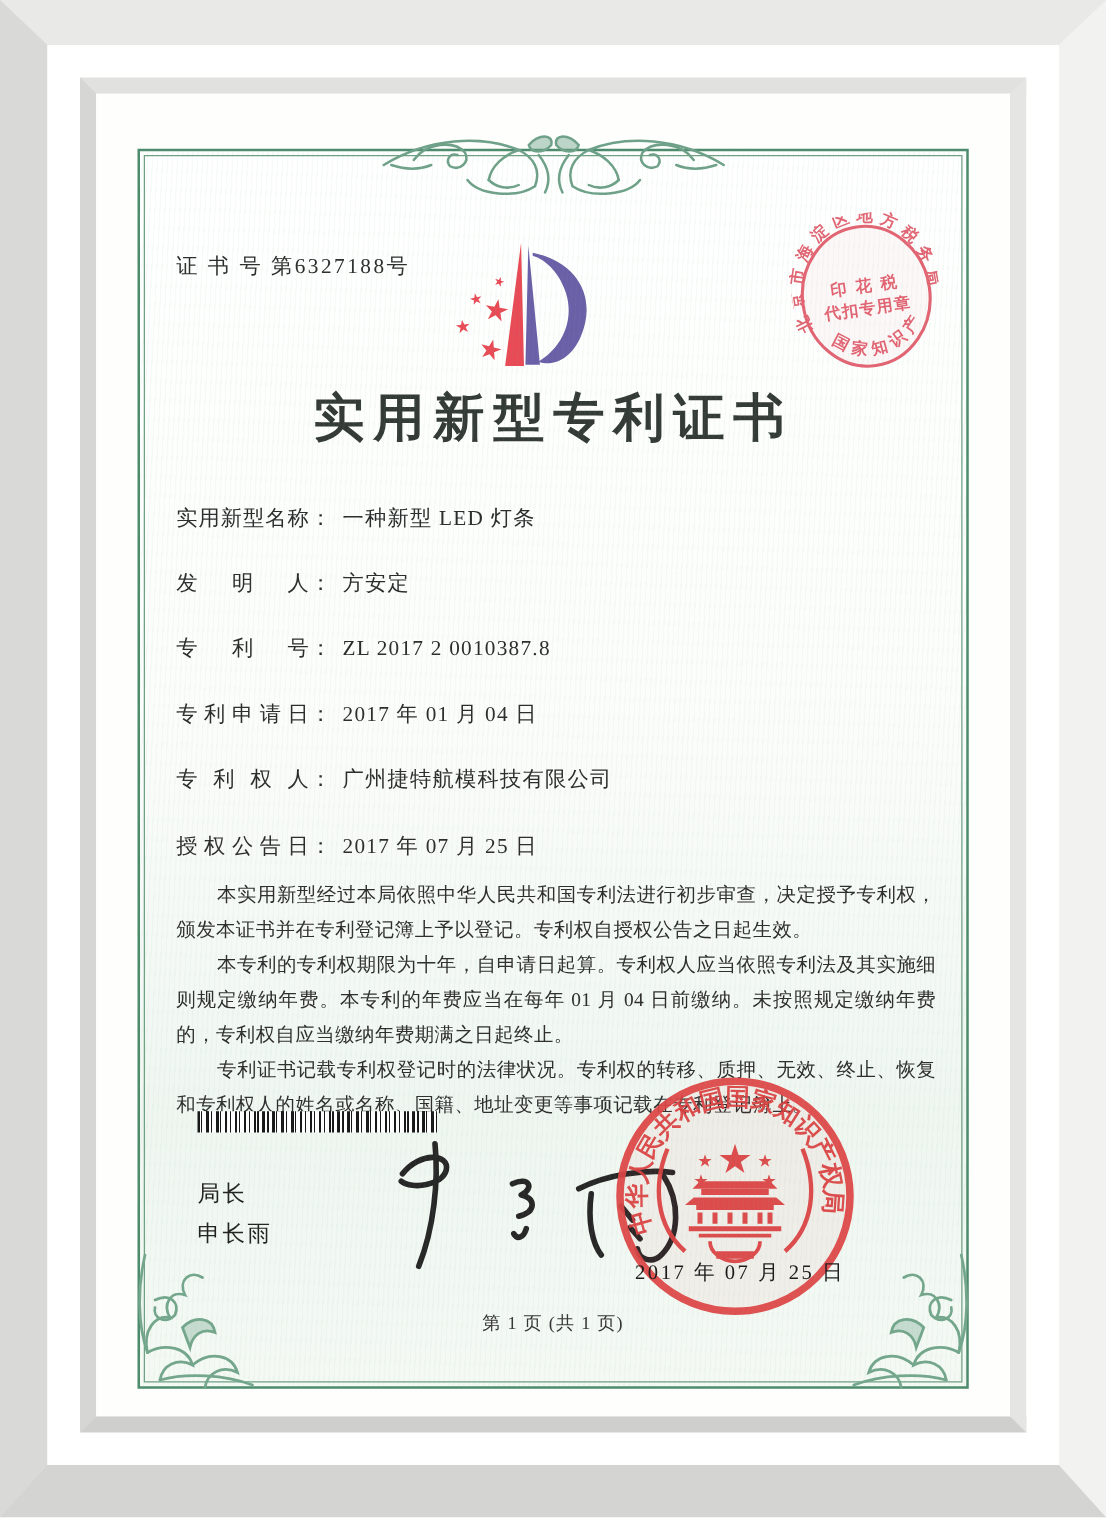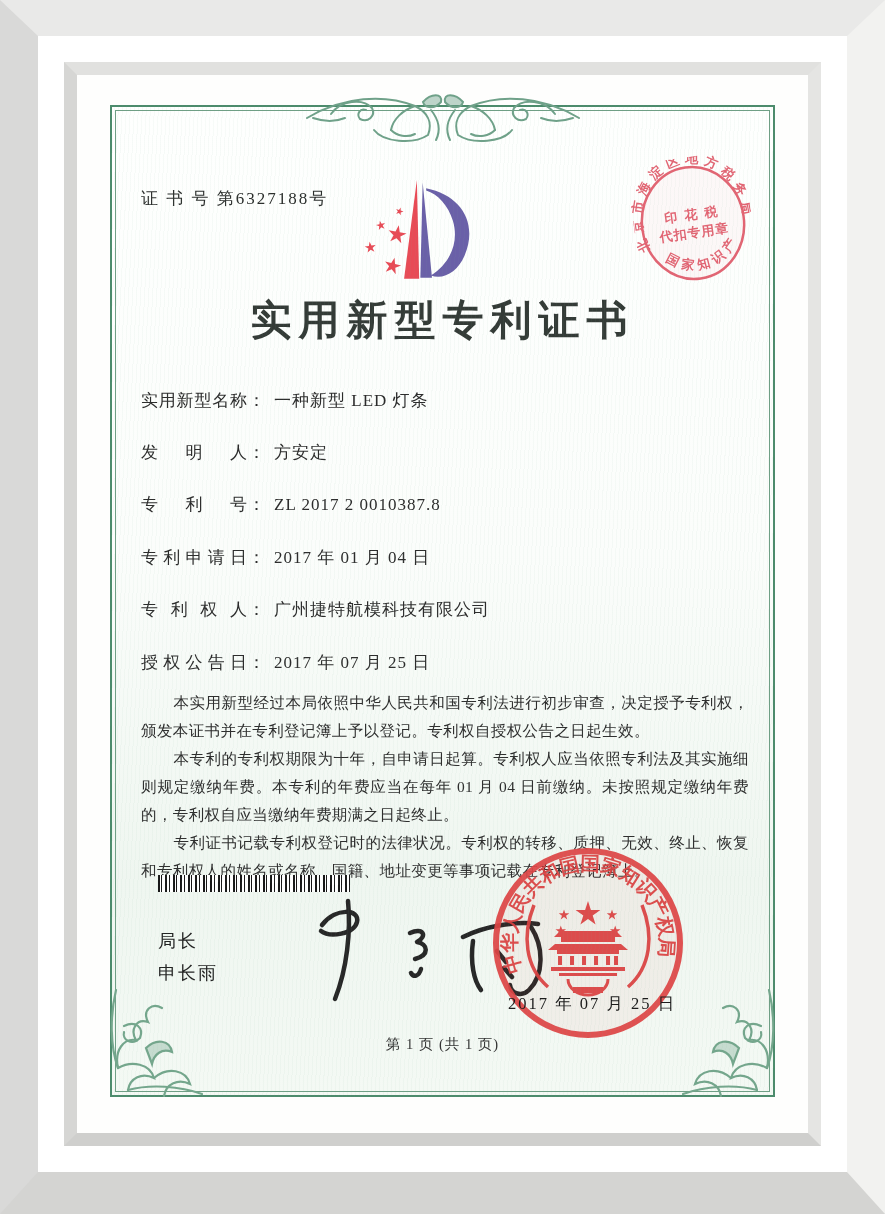--- a/index.html
+++ b/index.html
@@ -10,21 +10,21 @@
   .stage{width:885px;height:1214px;border-style:solid;border-width:36px 38px 42px 38px;
          border-color:#e9e9e8 #f2f2f0 #d4d4d2 #d9d9d8;background:#ffffff;}
   .band-white{width:100%;height:100%;background:#ffffff;padding:26px;}
   .lip{width:100%;height:100%;border:13px solid;border-color:#e1e1df #e5e5e3 #cfcfcd #d6d6d4;background:#ffffff;}
   .mat{width:100%;height:100%;background:#fefefd;padding:30px 33px 36px 33px;}
 
   
   .paper{position:relative;width:100%;height:100%;
          background:
            linear-gradient(180deg,#fefffe 0%,#fbfdfb 45%,#eff6f0 78%,#f4f9f4 100%),
-           #fdfefd;}
+           #fdfefd; margin-top: 14px;}
   .paper::after{content:"";position:absolute;inset:0;pointer-events:none;
          background:repeating-linear-gradient(93deg,rgba(120,175,145,0.055) 0 1px,transparent 1px 4px);}
   .gb-outer{position:absolute;inset:0;border:2px solid #4c8b6c;pointer-events:none;}
   .gb-inner{position:absolute;inset:5px;border:1px solid #6f9f85;pointer-events:none;}
 
   .abs{position:absolute;}
 
   .cert-number{left:31px;top:82px;font-size:17px;letter-spacing:2px;color:#2b2e2c;}
   .logo-svg{left:250px;top:60px;}
   .tax-stamp{left:524px;top:52px;transform:rotate(-8deg);opacity:.92;}

